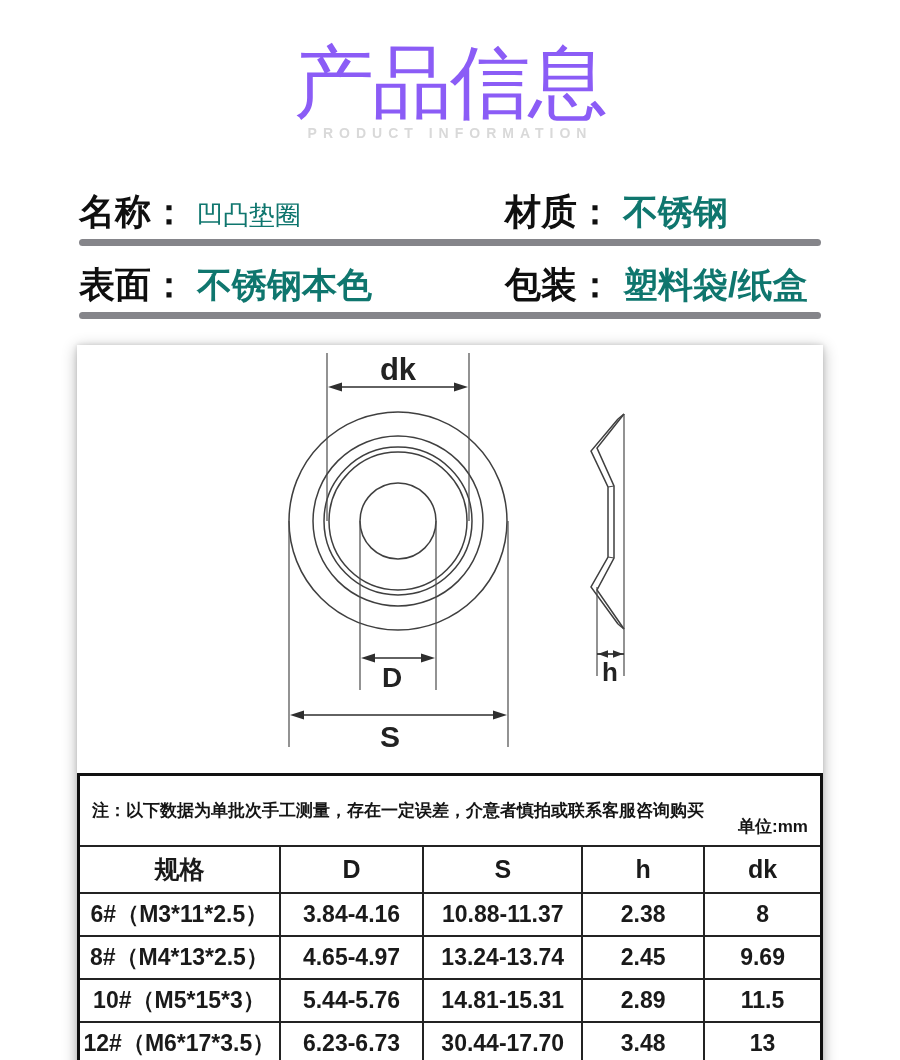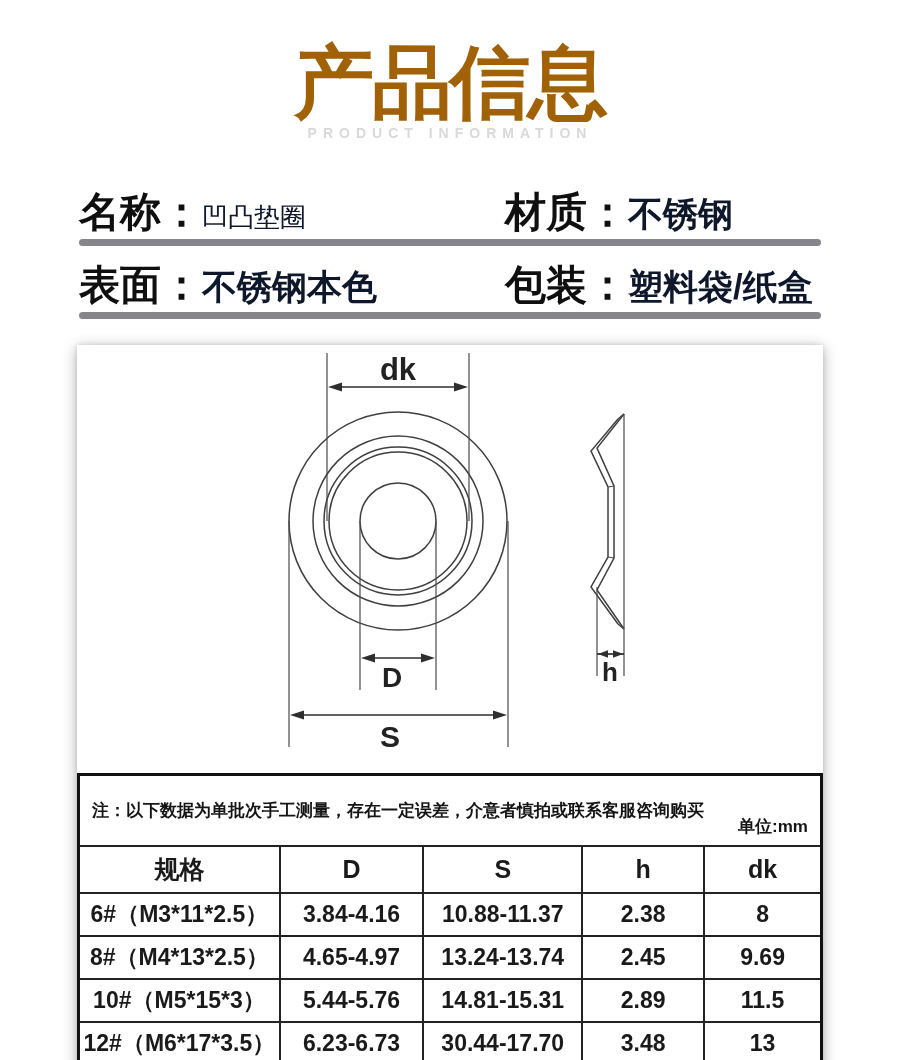--- a/index.html
+++ b/index.html
@@ -3,34 +3,34 @@
 <meta charset="utf-8">
 <style>
   html,body{margin:0;padding:0;}
   body{
     width:900px;height:1060px;background:#ffffff;overflow:hidden;
     font-family:"Liberation Sans","DejaVu Sans",sans-serif;color:#111;
   }
   
   .header{text-align:center;padding-top:44px;}
   .title{
-    font-size:80px;font-weight:700;letter-spacing:-2px;line-height:0.98;
-    color:#a16207;
+    font-size:80px;font-weight:400;letter-spacing:-2px;line-height:0.98;
+    color:#8b5cf6;
   }
   .subtitle{
     margin-top:3px;font-size:14px;font-weight:700;letter-spacing:6px;
     color:#d9d9d9;
   }
   
   .info{width:742px;margin:44px auto 0;}
   .info-row{display:flex;align-items:center;height:54px;}
   .field{display:flex;align-items:baseline;}
   .field.left{width:426px;flex:none;}
-  .label{font-size:41px;font-weight:700;color:#0f0f0f;white-space:nowrap;}
-  .value{font-size:35px;font-weight:700;color:#0f172a;margin-left:0;white-space:nowrap;}
+  .label{font-size:36px;font-weight:700;color:#0f0f0f;white-space:nowrap;}
+  .value{font-size:35px;font-weight:700;color:#0f766e;margin-left:10px;white-space:nowrap;}
   .value.small{font-size:26px;font-weight:400;}
   .divider{height:7px;background:#85858a;border-radius:4px;margin:0 0 12px 0;}
   
   .panel{
     width:746px;margin:26px auto 0;background:#fff;
     box-shadow:0 3px 14px rgba(0,0,0,0.30),0 0 5px rgba(0,0,0,0.12);
     padding-bottom:28px;
   }
   .diagram-svg{display:block;}
   .diag-line{stroke:#3f3f3f;stroke-width:1.5;fill:none;}

